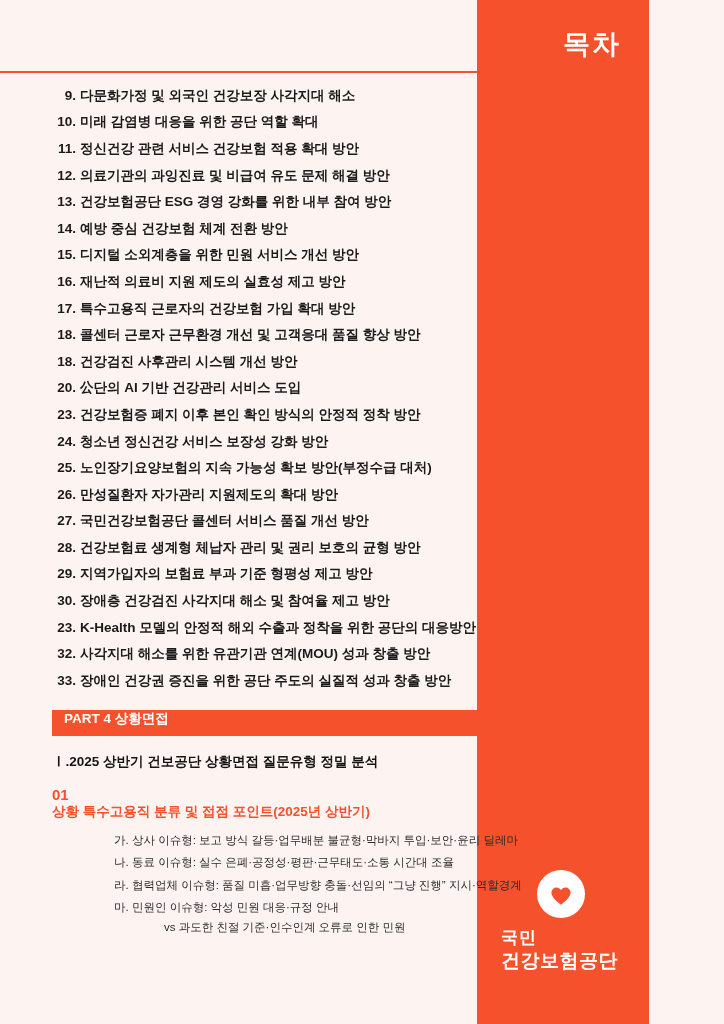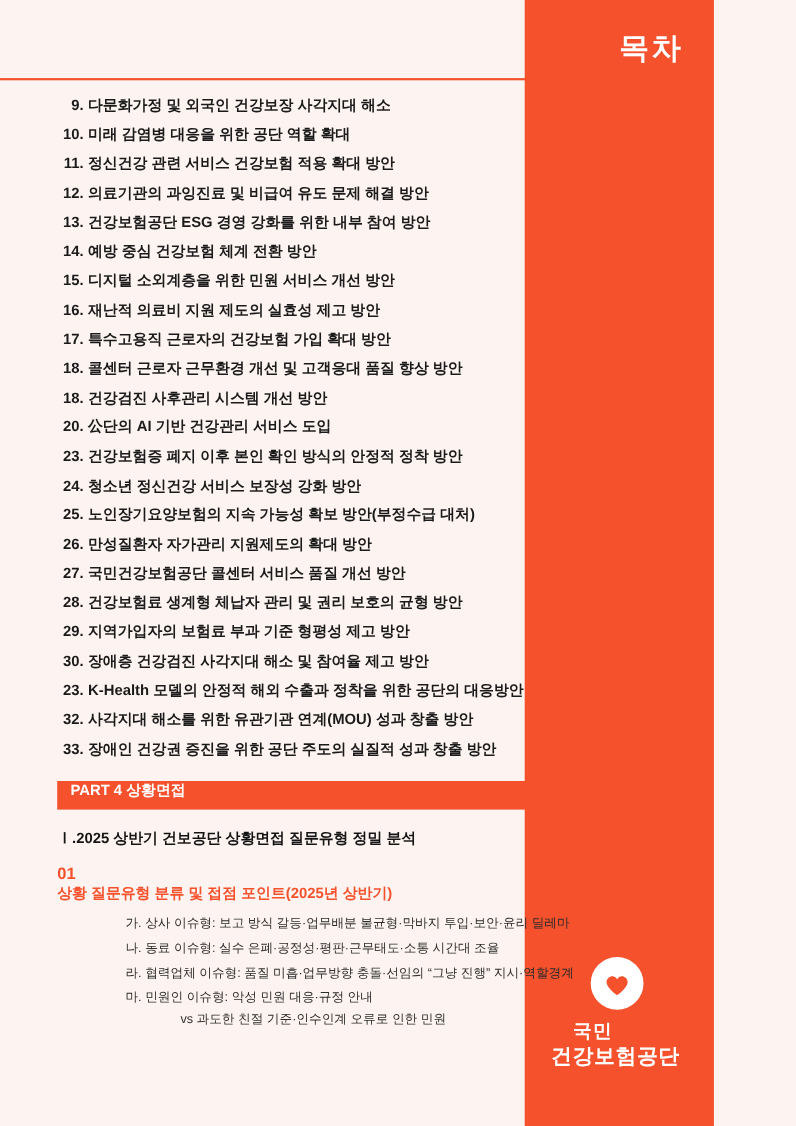--- a/index.html
+++ b/index.html
@@ -161,21 +161,20 @@
     top: 52%;
     transform: translate(-50%, -50%);
     width: 26px;
     height: 26px;
   }
   .logo-line1 {
     font-size: 17px;
     font-weight: bold;
     letter-spacing: 1px;
     line-height: 22px;
-    margin-left: 20px;
   }
   .logo-line2 {
     font-size: 19px;
     font-weight: bold;
     letter-spacing: 0.5px;
     line-height: 23px;
   }
 </style>
 </head>
 <body>
@@ -215,21 +214,21 @@
     </ul>
 
     <div class="part-bar">
       <span>PART 4 상황면접</span>
     </div>
 
     <div class="section-head">Ⅰ.2025 상반기 건보공단 상황면접 질문유형 정밀 분석</div>
 
     <div class="sub-head">
       <span class="num">01</span>
-      <span class="txt">상황 질문유형 분류 및 접점 포인트(2025년 상반기)</span>
+      <span class="txt">상황 특수고용직 분류 및 접점 포인트(2025년 상반기)</span>
     </div>
 
     <ul class="detail-list">
       <li class="detail-item"><span class="kor-label">가.</span><span>상사 이슈형: 보고 방식 갈등·업무배분 불균형·막바지 투입·보안·윤리 딜레마</span></li>
       <li class="detail-item"><span class="kor-label">나.</span><span>동료 이슈형: 실수 은폐·공정성·평판·근무태도·소통 시간대 조율</span></li>
       <li class="detail-item"><span class="kor-label">라.</span><span>협력업체 이슈형: 품질 미흡·업무방향 충돌·선임의 “그냥 진행” 지시·역할경계</span></li>
       <li class="detail-item"><span class="kor-label">마.</span><span>민원인 이슈형: 악성 민원 대응·규정 안내</span></li>
     </ul>
     <div class="detail-sub">vs 과도한 친절 기준·인수인계 오류로 인한 민원</div>
 

